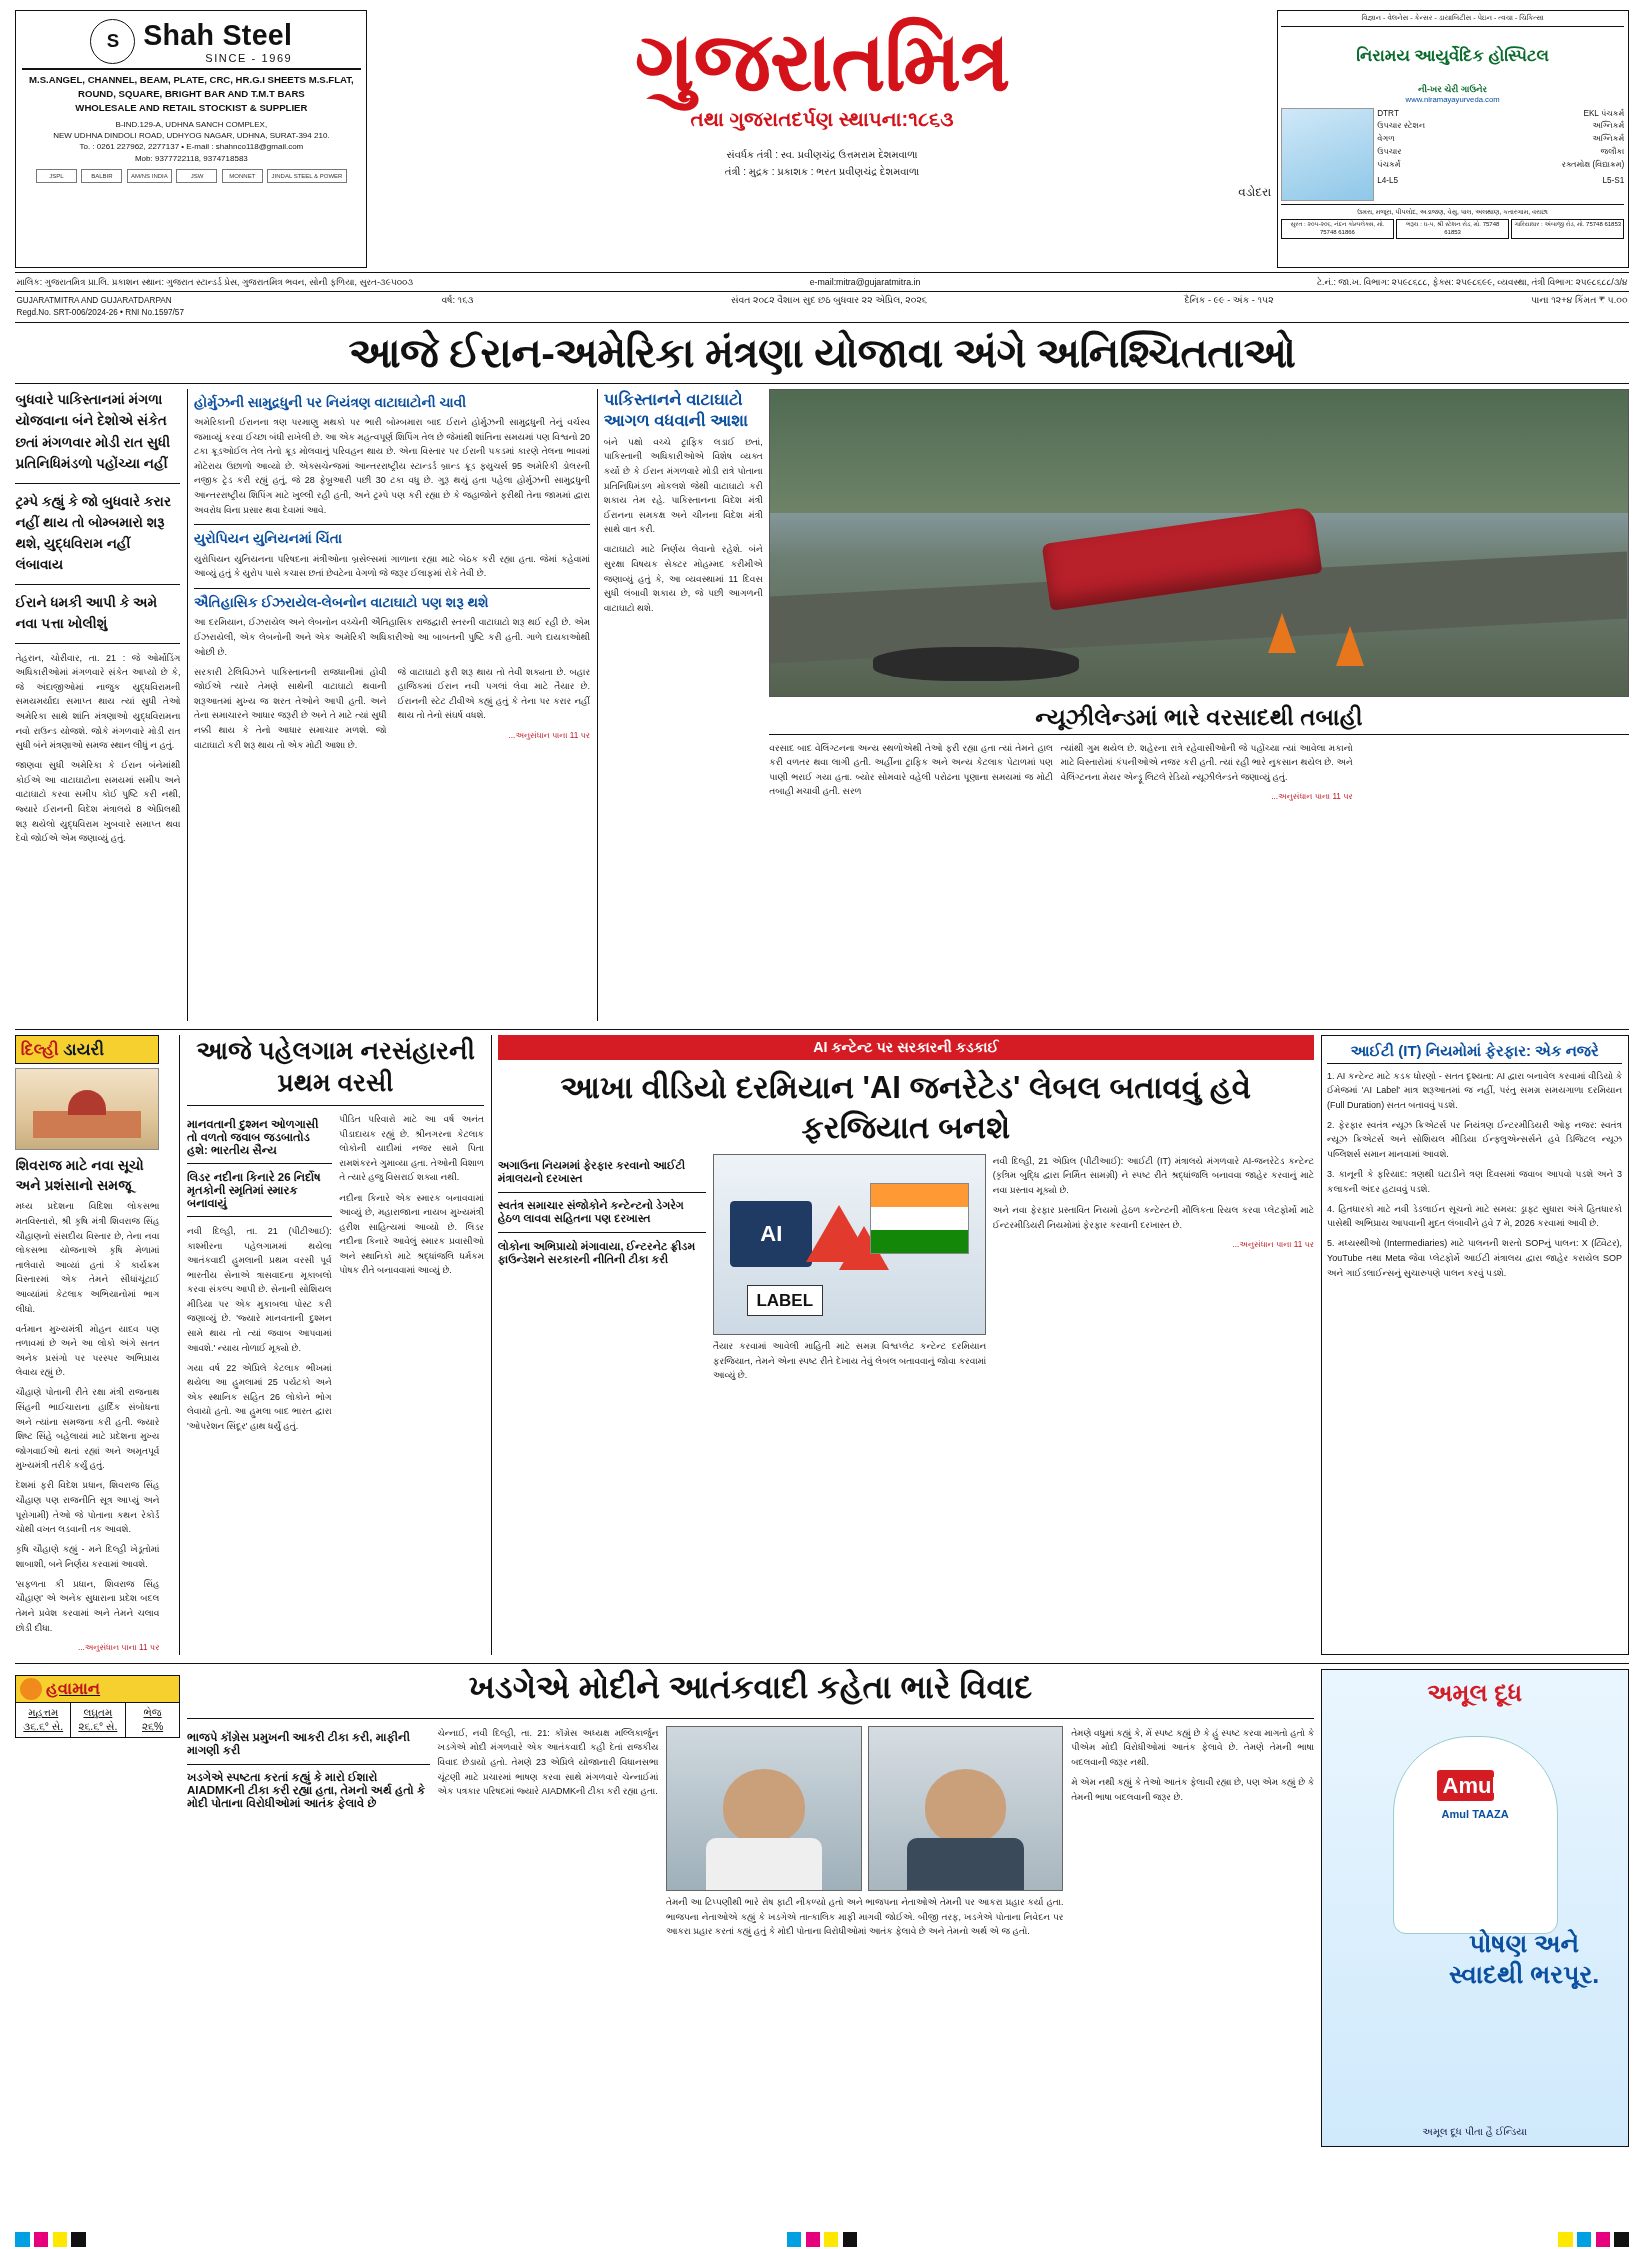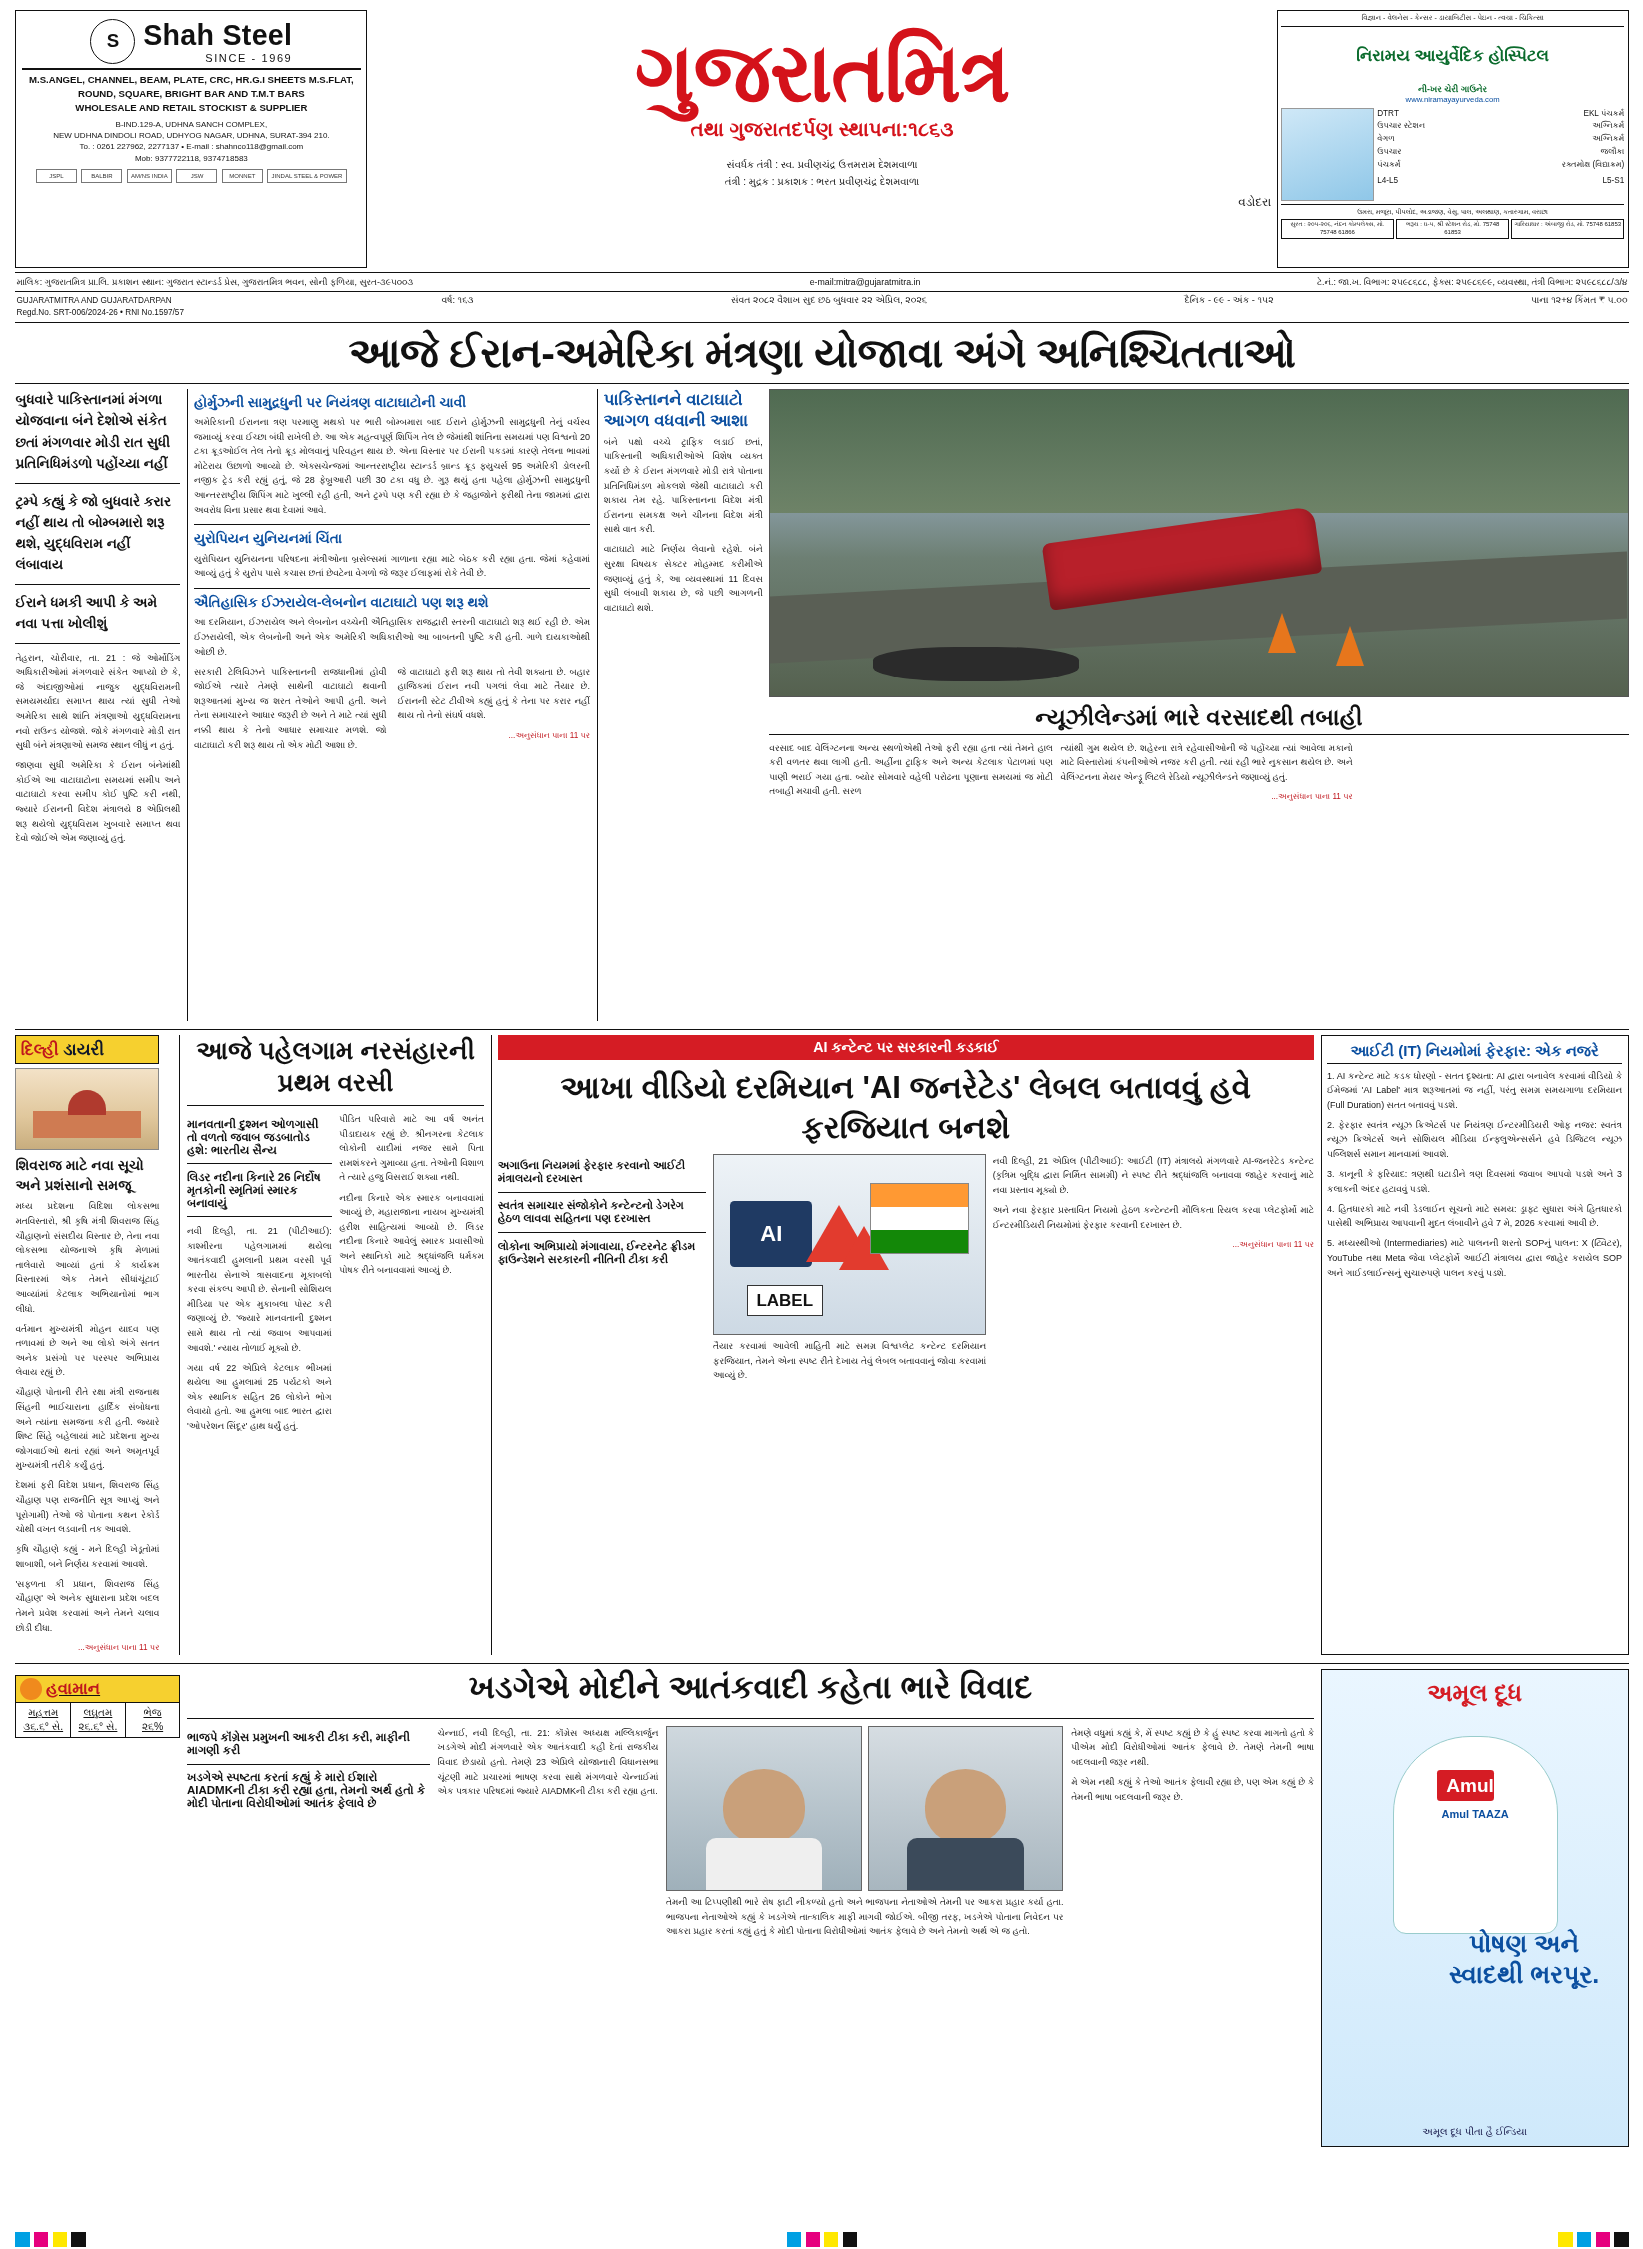--- a/index.html
+++ b/index.html
@@ -28,23 +28,23 @@
   .shah-name { font-size:28.6px; font-weight:bold; letter-spacing:0.3px; }
   .shah-since { font-size:11px; letter-spacing:1.6px; text-align:right; }
   .shah-rule { width:100%; height:1.6px; background:#111; margin:4.4px 0 3.3px;}
   .shah-lines { font-size:9.6px; font-weight:bold; text-align:center; line-height:1.45; }
   .shah-addr { font-size:8px; text-align:center; line-height:1.4; margin-top:4.4px; }
   .brandrow { display:flex; gap:4.4px; margin-top:5.5px; align-items:center; justify-content:center; flex-wrap:wrap;}
   .brandchip { border:0.5px solid #777; font-size:6px; padding:2.2px 3.3px; min-width:41px; text-align:center; line-height:1.15; color:#333;}
 
   .title-col { flex:1; display:flex; flex-direction:column; align-items:center; justify-content:flex-start; }
   .nameplate {
-    font-family:Liberation Sans, sans-serif;
+    font-family:Liberation Serif, serif;
     font-size: 82px; font-weight: bold; color:#d4121a; line-height:1.0;
-    letter-spacing:-1.1px; margin-top:22px; white-space:nowrap;
+    letter-spacing:-1.1px; margin-top:12px; white-space:nowrap;
   }
   .sub-nameplate { color:#d4121a; font-size:20px; font-weight:bold; margin-top:4.4px;}
   .editor-lines { margin-top:14.3px; text-align:center; font-size:10px; line-height:1.7; color:#111;}
 
   .right-ad { width: 352px; border:1.6px solid #111; padding:3.3px; }
   .ra-top { text-align:center; font-size:7.1px; line-height:1.4; border-bottom:0.5px solid #111; padding-bottom:2.2px;}
   .ra-title { display:flex; align-items:center; justify-content:center; gap:4.4px; margin:19px 0;}
   .ra-title .nm { font-size:16.5px; font-weight:bold; color:#0a6b2c; }
   .ra-sub { text-align:center; font-size:8.8px; color:#0a6b2c; font-weight:bold;}
   .ra-body { display:flex; gap:3.3px; margin-top:3.3px;}
@@ -139,21 +139,21 @@
   .p2 { background:linear-gradient(180deg,#d6dde2 0%,#a8b6bf 100%);}
   .face { position:absolute; left:50%; top:26%; width:42%; height:46%; margin-left:-21%; background:#c9a07a; border-radius:50% 50% 45% 45%;}
   .body-s { position:absolute; left:20%; right:20%; bottom:0; height:32%; background:#efefef; border-radius:10px 10px 0 0;}
   .body-s.dark { background:#3b4a5a;}
 
   .amul-col { width: 308px; border:0.5px solid #111; background:linear-gradient(180deg,#eaf6ff, #cfe9fb); position:relative; }
   .amul-top { text-align:center; font-size:24px; font-weight:bold; color:#d51c24; padding-top:8.8px;}
   .amul-pack { position:absolute; left:50%; top:66px; margin-left:-82px; width:165px; height:198px;
      background:#ffffff; border:1.1px solid #9cc; border-radius:77px 77px 13px 13px; }
   .amul-pack .logo { position:absolute; top:33px; left:50%; margin-left:-38px; width:57px; height:31px;
-     background:#d51c24; color:#fff; font-size:19px; font-weight:bold; display:flex;align-items:center;justify-content:center; border-radius:3.3px;padding-left:9px;}
+     background:#d51c24; color:#fff; font-size:22px; font-weight:bold; display:flex;align-items:center;justify-content:center; border-radius:3.3px;padding-left:9px;}
   .amul-pack .txt { position:absolute; top:71px; width:100%; text-align:center; font-size:11px; color:#0b4fa0; font-weight:bold;}
   .amul-msg { position:absolute; right:13px; top:258px; width:181px; text-align:center; font-size:25px; font-weight:bold; color:#0b4fa0; line-height:1.25;}
   .amul-foot { position:absolute; left:0; right:0; bottom:7.7px; text-align:center; font-size:10px; color:#114; }
 
   
   .weather { border:1.1px solid #111; margin-top:5.5px;text-decoration:underline; }
   .weather-head { background:#f6d02f; display:flex; align-items:center; gap:4.4px; padding:2.2px 3.3px; border-bottom:1.1px solid #111;}
   .weather-head .sun { width:22px;height:22px;border-radius:50%;background:#f08a1d;}
   .weather-head .t { font-size:16.5px; font-weight:bold; color:#c0161d;}
   .weather-body { display:flex; font-size:10.4px; }

